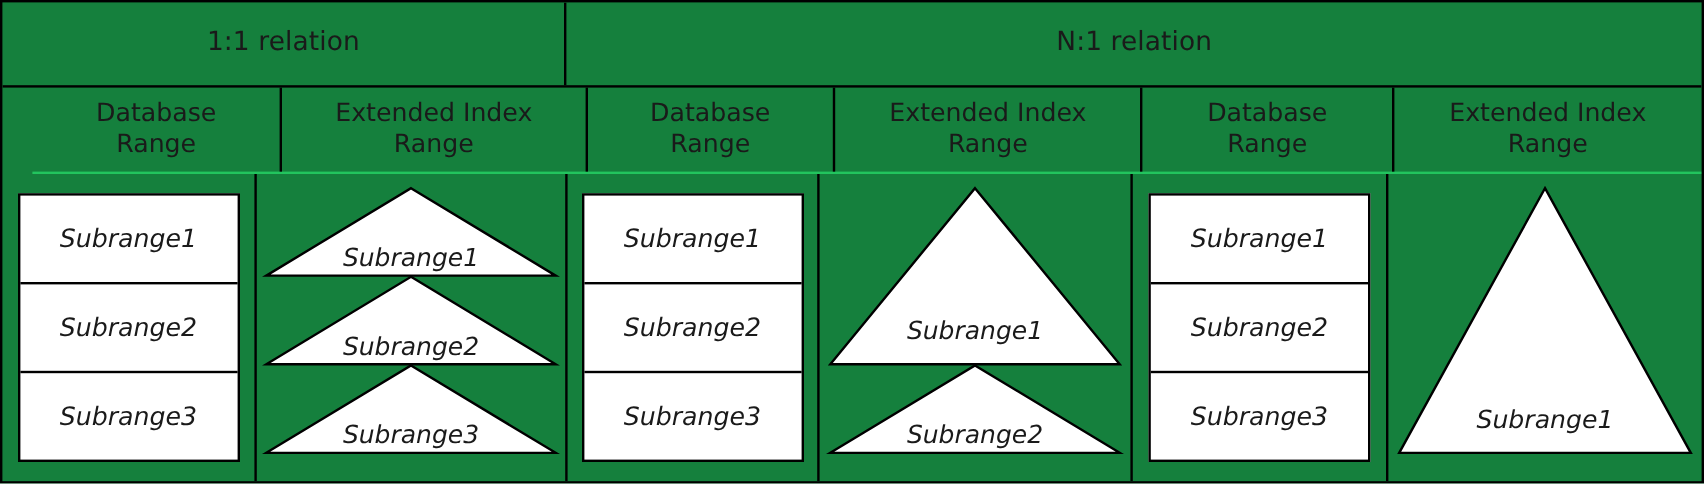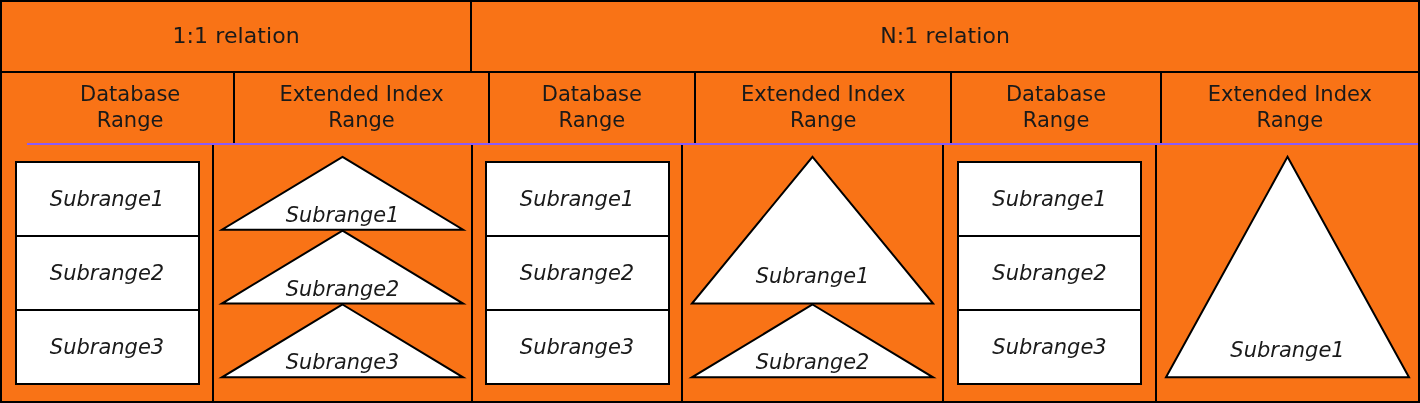--- a/index.html
+++ b/index.html
@@ -10,21 +10,21 @@
   body {
     font-family: "DejaVu Sans", "Liberation Sans", sans-serif;
     color: #1a1a1a;
   }
 
   .figure {
     position: relative;
     width: 1420px;
     height: 403px;
     box-sizing: border-box;
-    background: #f97316;
+    background: #15803d;
     border: 2px solid #000000;
     display: flex;
     flex-direction: column;
     overflow: hidden;
   }
 
   
   .relation-band {
     display: flex;
     height: 71px;
@@ -43,21 +43,21 @@
     color: #1a1a1a;
   }
   .relation-cell.one-one  { width: 471px; border-right: 2px solid #000000; }
   .relation-cell.n-one    { width: 947px; }
 
   
   .header-row {
     display: flex;
     height: 72px;
     flex: 0 0 72px;
-    border-bottom: 2px solid #8b5cf6;
+    border-bottom: 2px solid #22c55e;
     box-sizing: border-box;
     margin-left: 25px;
   }
   .header-cell {
     display: flex;
     align-items: center;
     justify-content: center;
     text-align: center;
     box-sizing: border-box;
     font-size: 21px;

